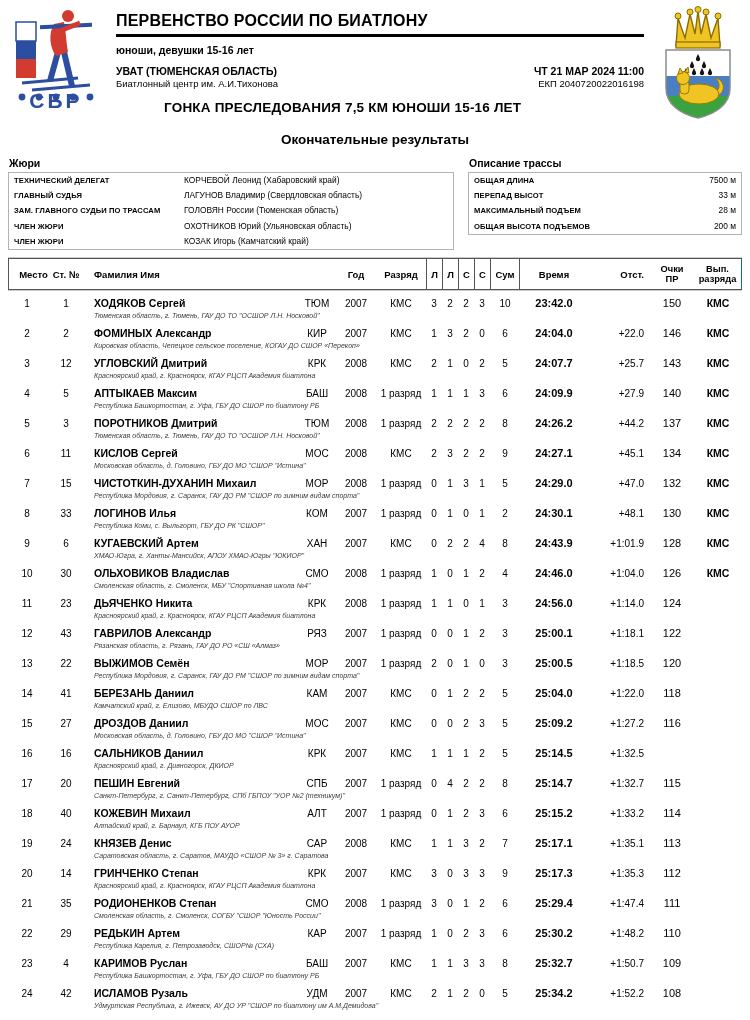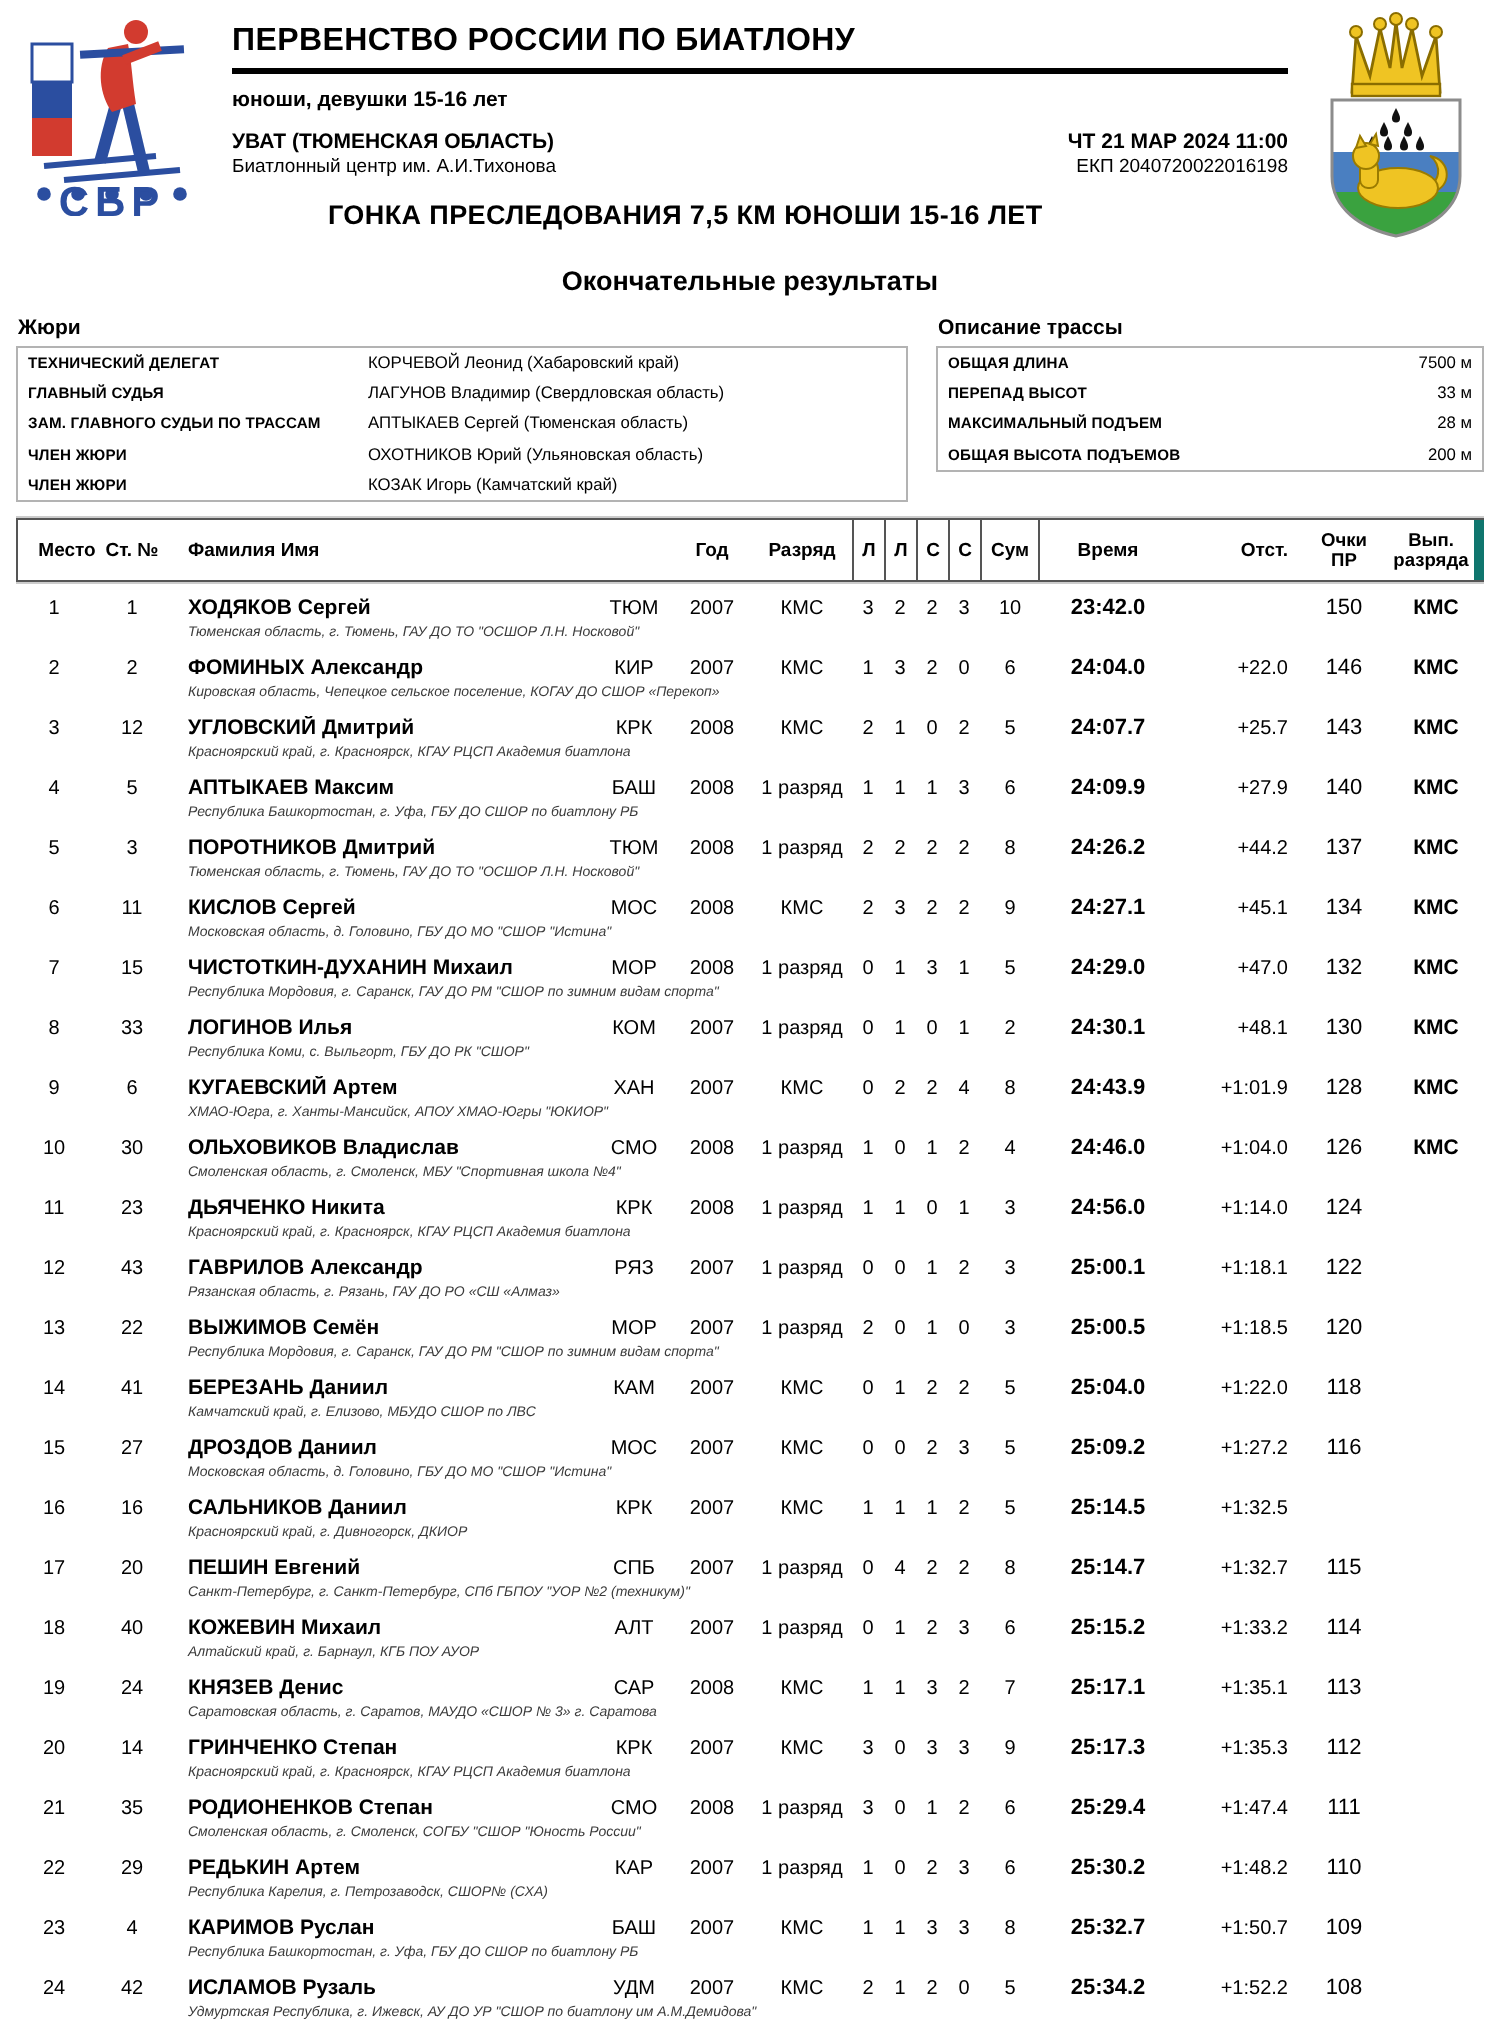--- a/index.html
+++ b/index.html
@@ -46,21 +46,21 @@
     height:30px;font-weight:bold;font-size:9.5px;
   }
   .thead .row-grid{height:100%;}
   .th{display:flex;align-items:center;justify-content:center;height:100%;text-align:center;}
   .th.left{justify-content:flex-start;padding-left:8px;}
   .th.right{justify-content:flex-end;padding-right:6px;}
   .th.vline{border-left:1px solid #555;}
   .th.vline-r{border-right:1px solid #555;}
   .th.twoline{flex-direction:column;justify-content:center;line-height:10.5px;font-size:9.3px;}
   .edge-l{border-left:1px solid #555;padding-left:12px;}
-  .edge-r{border-right:5px solid #0f766e;}
+  .edge-r{border-right:1px solid #0f766e;}
   .tbody{margin-top:4px;}
   .result-entry{height:30px;}
   .result-entry .row-grid{height:18px;}
   .c{text-align:center;font-size:10px;}
   .c.name{text-align:left;padding-left:8px;font-weight:bold;font-size:10.5px;white-space:nowrap;overflow:hidden;}
   .c.time{font-weight:bold;font-size:11px;}
   .c.behind{text-align:right;padding-right:6px;}
   .c.points{font-weight:normal;font-size:11px;}
   .c.newrank{font-weight:bold;font-size:10.5px;}
   .club{
@@ -172,21 +172,21 @@
       <div class="info-row">
         <span class="info-label">ТЕХНИЧЕСКИЙ ДЕЛЕГАТ</span>
         <span class="info-value">КОРЧЕВОЙ Леонид (Хабаровский край)</span>
       </div>
       <div class="info-row">
         <span class="info-label">ГЛАВНЫЙ СУДЬЯ</span>
         <span class="info-value">ЛАГУНОВ Владимир (Свердловская область)</span>
       </div>
       <div class="info-row">
         <span class="info-label">ЗАМ. ГЛАВНОГО СУДЬИ ПО ТРАССАМ</span>
-        <span class="info-value">АПТЫКАЕВ Сергей (Тюменская область)</span>
+        <span class="info-value">ГОЛОВЯН России (Тюменская область)</span>
       </div>
       <div class="info-row">
         <span class="info-label">ЧЛЕН ЖЮРИ</span>
         <span class="info-value">ОХОТНИКОВ Юрий (Ульяновская область)</span>
       </div>
       <div class="info-row">
         <span class="info-label">ЧЛЕН ЖЮРИ</span>
         <span class="info-value">КОЗАК Игорь (Камчатский край)</span>
       </div>
     </div>

